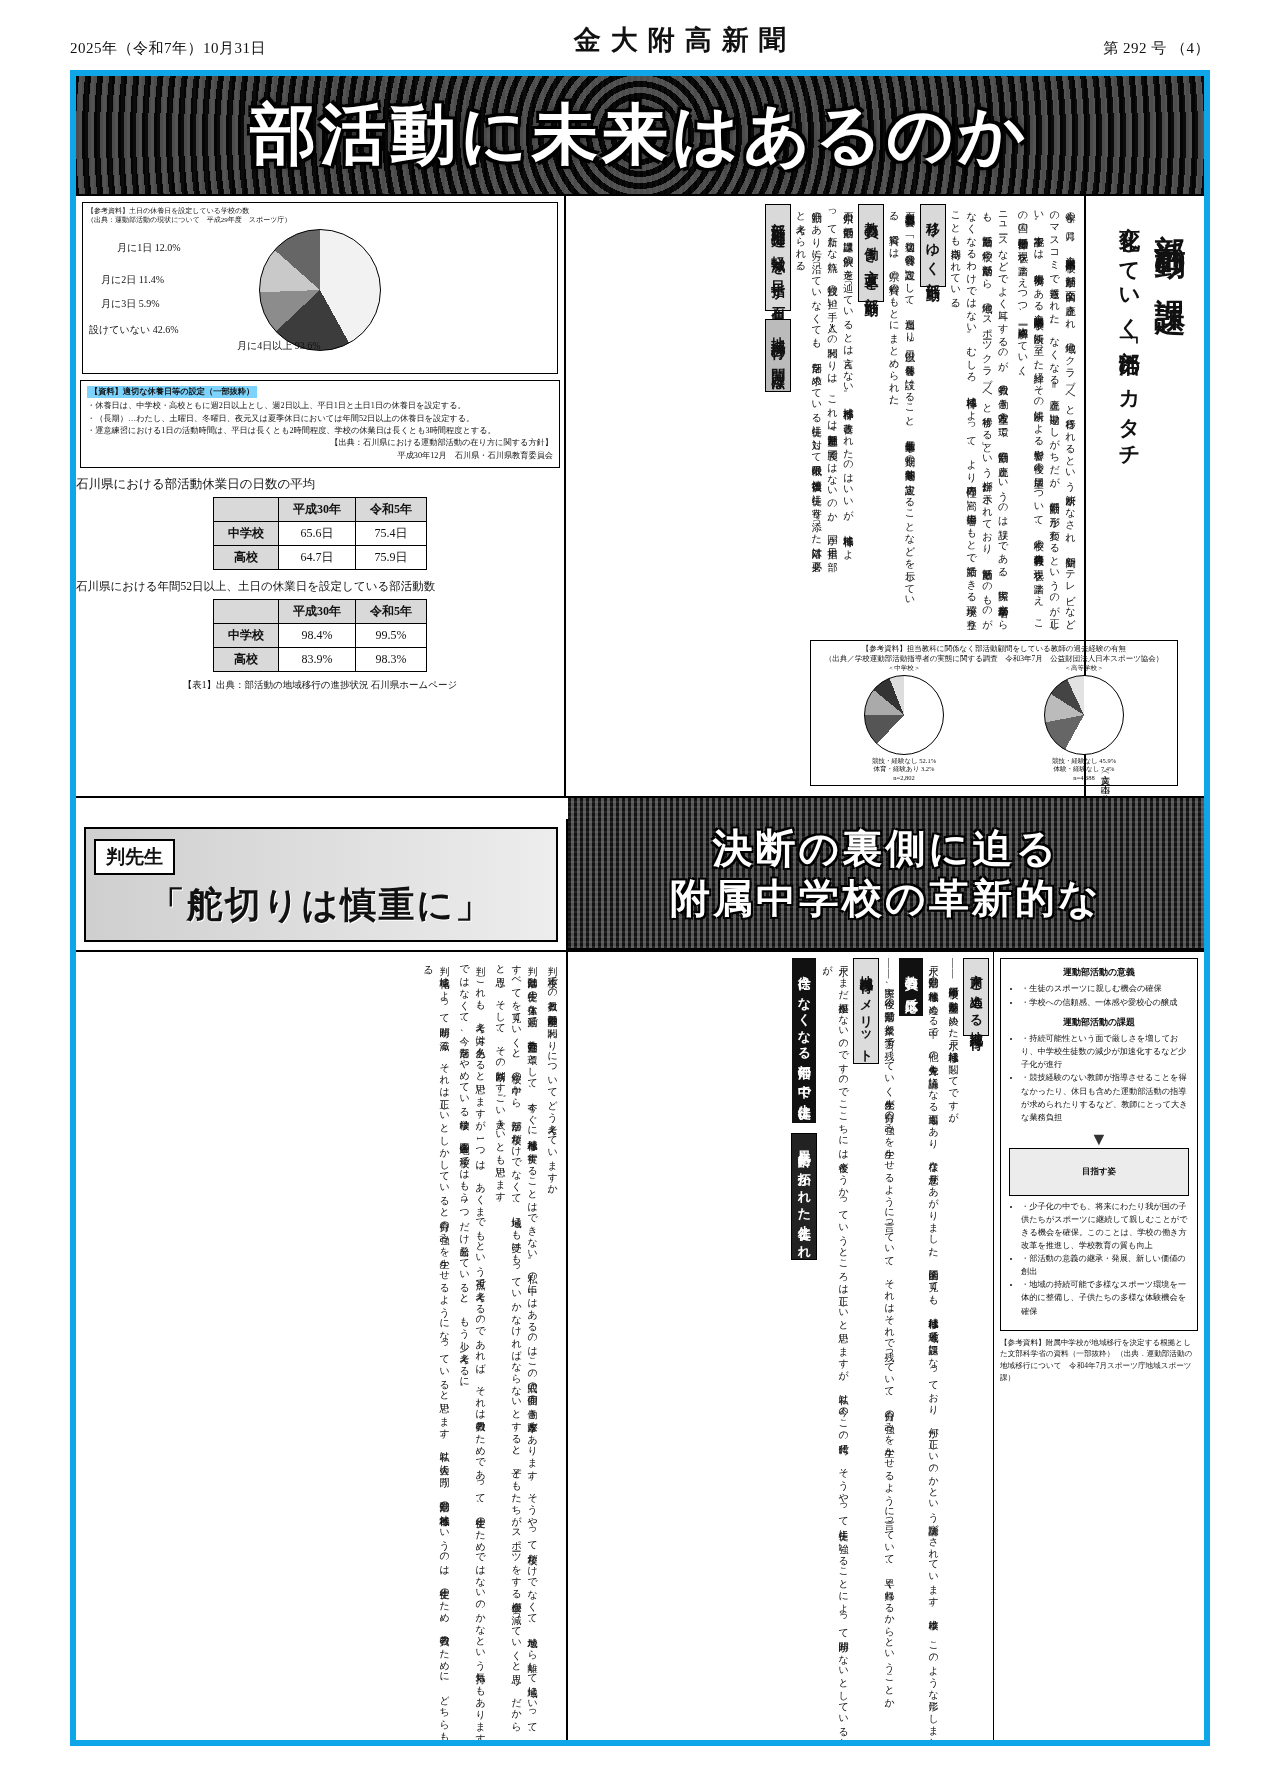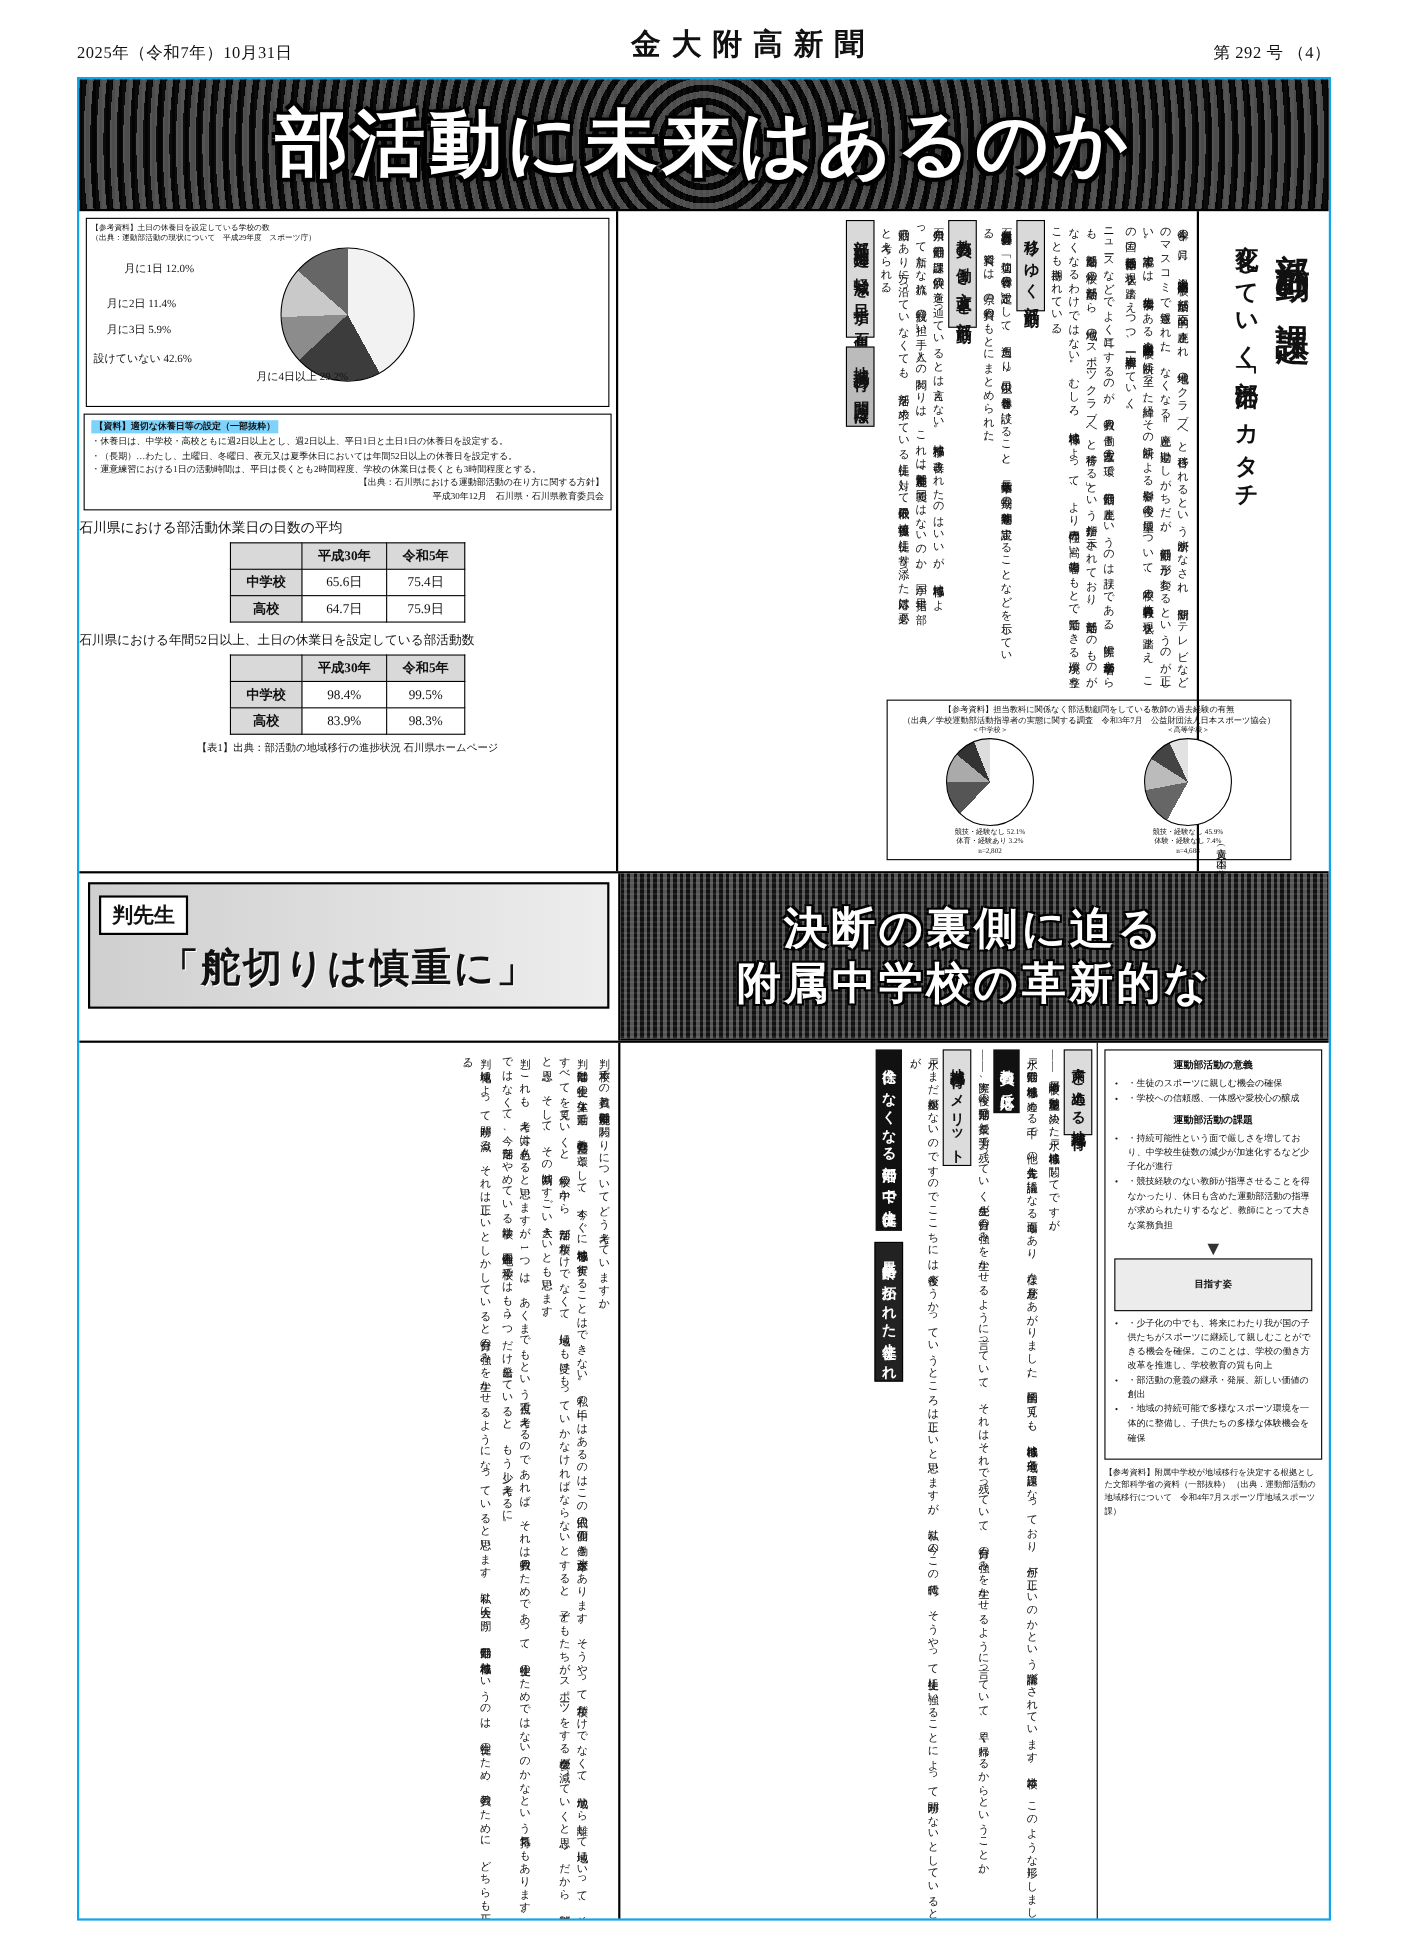--- a/index.html
+++ b/index.html
@@ -6,21 +6,21 @@
   body{width:1280px;height:1778px;font-family:"Liberation Serif", serif;color:#111;}
   .page{position:relative;width:1280px;height:1630px;box-sizing:border-box;padding:22px 70px 0 70px;}
 
   
   .masthead{display:flex;align-items:flex-end;justify-content:space-between;font-size:15px;padding-bottom:6px;}
   .masthead .left{white-space:nowrap;letter-spacing:.5px;}
   .masthead .center{font-size:27px;font-weight:bold;letter-spacing:10px;font-family:"DejaVu Serif", serif;}
   .masthead .right{white-space:nowrap;letter-spacing:.5px;}
 
   
-  .frame{position:relative;border:2px solid #0ea5e9;height:1676px;box-sizing:border-box;margin-top:6px;overflow:hidden;}
+  .frame{position:relative;border:6px solid #0ea5e9;height:1676px;box-sizing:border-box;margin-top:6px;overflow:hidden;}
 
   
   .banner{position:relative;height:118px;border-bottom:2px solid #000;
     background:repeating-linear-gradient(90deg,#1a1a1a 0 3px,#4a4a4a 3px 6px);overflow:hidden;}
   .banner:before{content:"";position:absolute;left:50%;top:50%;width:1400px;height:1400px;transform:translate(-50%,-50%);
     background:repeating-radial-gradient(circle at 50% 50%, #000 0 6px, #555 6px 12px);opacity:.85;}
   .banner-text{position:relative;z-index:2;display:flex;align-items:center;justify-content:center;height:100%;
     font-family:"DejaVu Serif", serif;font-weight:bold;font-size:66px;color:#fff;letter-spacing:4px;
     text-shadow:3px 3px 0 #000,-3px -3px 0 #000,3px -3px 0 #000,-3px 3px 0 #000, 0 0 10px #000;}
 
@@ -128,21 +128,21 @@
       <div class="top-left">
         <div class="pie-wrap">
           <div class="pie-caption">【参考資料】土日の休養日を設定している学校の数</div>
           <div class="pie-caption">（出典：運動部活動の現状について　平成29年度　スポーツ庁）</div>
           <div style="position:relative;height:140px;">
             <div class="pie"></div>
             <div class="pie-lab" style="left:30px;top:12px;">月に1日 12.0%</div>
             <div class="pie-lab" style="left:14px;top:44px;">月に2日 11.4%</div>
             <div class="pie-lab" style="left:14px;top:68px;">月に3日 5.9%</div>
             <div class="pie-lab" style="left:2px;top:94px;">設けていない 42.6%</div>
-            <div class="pie-lab" style="left:150px;top:110px;">月に4日以上 29.2%</div>
+            <div class="pie-lab" style="left:150px;top:110px;">月に4日以上 93.6%</div>
           </div>
         </div>
 
         <div class="docbox">
           <span class="hd">【資料】適切な休養日等の設定（一部抜粋）</span>
           <div>・休養日は、中学校・高校ともに週2日以上とし、週2日以上、平日1日と土日1日の休養日を設定する。</div>
           <div>・（長期）…わたし、土曜日、冬曜日、夜元又は夏季休日においては年間52日以上の休養日を設定する。</div>
           <div>・運意練習における1日の活動時間は、平日は長くとも2時間程度、学校の休業日は長くとも3時間程度とする。</div>
           <div style="text-align:right">【出典：石川県における運動部活動の在り方に関する方針】</div>
           <div style="text-align:right">平成30年12月　石川県・石川県教育委員会</div>
@@ -235,21 +235,21 @@
 
       <div class="top-right">
         <div class="headline-block">
           <div class="headline-main">部活動の課題</div>
           <div class="headline-sub">変化していく「部活」のカタチ</div>
           <div style="writing-mode:vertical-rl;font-size:9.5px;margin-right:4px;align-self:flex-end;">（文責　山本　安藤　中西）</div>
         </div>
       </div>
     </div>
 
-    <div style="display:flex;border-bottom:2px solid #000;">
+    <div style="display:flex;border-bottom:2px solid #000;align-items:flex-end;">
       <div style="width:492px;border-right:2px solid #000;box-sizing:border-box;">
         <div class="quotebox">
           <span class="qname">判先生</span>
           <div class="qtext">「舵切りは慎重に」</div>
         </div>
       </div>
       <div style="flex:1;">
         <div class="banner2">
           <div class="t">
             <span>決断の裏側に迫る</span>

